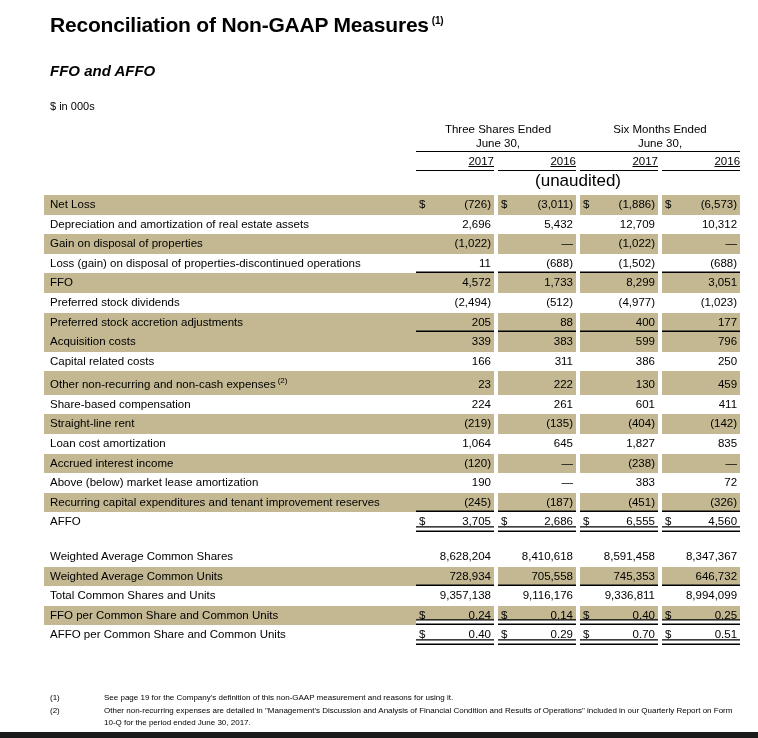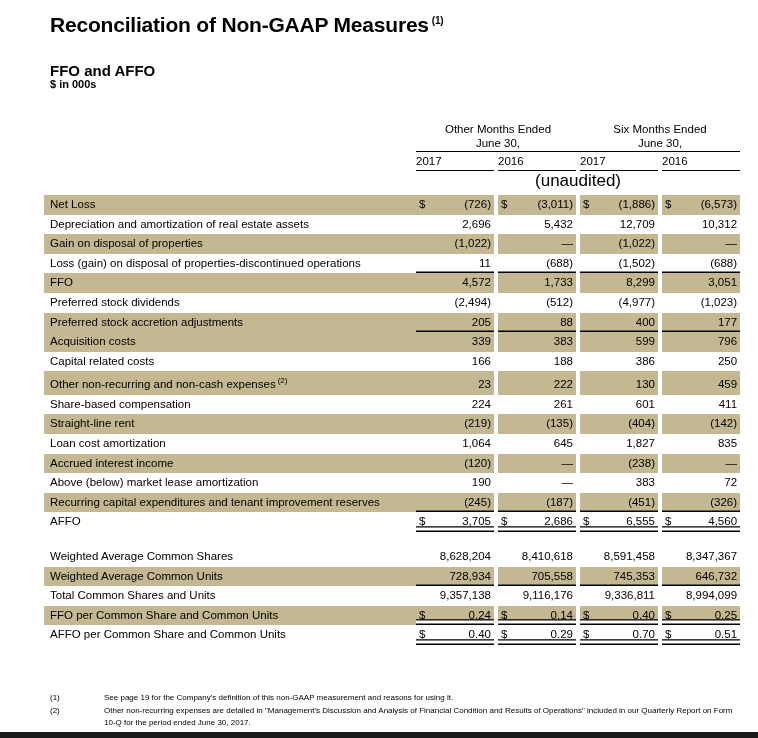--- a/index.html
+++ b/index.html
@@ -38,27 +38,28 @@
     font-weight: bold;
     vertical-align: super;
     margin-left: 3px;
   }
   .subtitle {
     position: absolute;
     left: 50px;
     top: 62px;
     font-size: 15px;
     font-weight: bold;
+    font-style: italic;
   }
   .units {
     position: absolute;
     left: 50px;
-    top: 78px;
+    top: 100px;
     font-size: 11px;
-    font-weight: bold;
+    font-weight: normal;
   }
 
   
   .table-wrap {
     position: absolute;
     left: 44px;
     top: 122px;
     width: 684px;
   }
   table.fin {
@@ -84,25 +85,26 @@
     text-align: center;
     font-size: 11.5px;
     font-weight: bold;
     line-height: 14px;
     padding-bottom: 1px !important;
   }
   .hdr-group .ln2 { display: block; }
   .hdr-rule { border-bottom: 1.4px solid #000; }
 
   .hdr-year {
-    text-align: left;
+    text-align: right;
     font-size: 11.5px;
     font-weight: bold;
     height: 18px;
     line-height: 18px;
+    text-decoration: underline;
   }
   .hdr-year.ruled { border-bottom: 1.4px solid #000; }
 
   .unaudited {
     text-align: center;
     font-size: 17px;
     font-weight: normal;
     height: 19px;
     line-height: 19px;
   }
@@ -196,21 +198,21 @@
           <col class="c-gap">
         <col class="c-cur">
           <col class="c-num">
           <col class="c-gap">
         <col class="c-cur">
           <col class="c-num">
       </colgroup>
       <thead>
         <tr>
           <td></td>
-          <td class="hdr-group hdr-rule" colspan="6"><span>Other Months Ended</span><span class="ln2">June 30,</span></td>
+          <td class="hdr-group hdr-rule" colspan="6"><span>Three Shares Ended</span><span class="ln2">June 30,</span></td>
           <td class="hdr-group hdr-rule" colspan="5"><span>Six Months Ended</span><span class="ln2">June 30,</span></td>
         </tr>
         <tr>
           <td></td>
           <td class="hdr-year ruled" colspan="2">2017</td>
           <td></td>
           <td class="hdr-year ruled" colspan="2">2016</td>
           <td></td>
           <td class="hdr-year ruled" colspan="2">2017</td>
           <td></td>
@@ -336,21 +338,21 @@
             <td class="gap"></td>
             <td class="cur"></td>
             <td class="num">796</td>
           </tr>
           <tr class="row">
             <td class="label"><span>Capital related costs</span></td>
             <td class="cur"></td>
             <td class="num">166</td>
             <td class="gap"></td>
             <td class="cur"></td>
-            <td class="num">188</td>
+            <td class="num">311</td>
             <td class="gap"></td>
             <td class="cur"></td>
             <td class="num">386</td>
             <td class="gap"></td>
             <td class="cur"></td>
             <td class="num">250</td>
           </tr>
           <tr class="row shaded">
             <td class="label"><span>Other non-recurring and non-cash expenses</span><span class="sup">(2)</span></td>
             <td class="cur"></td>

